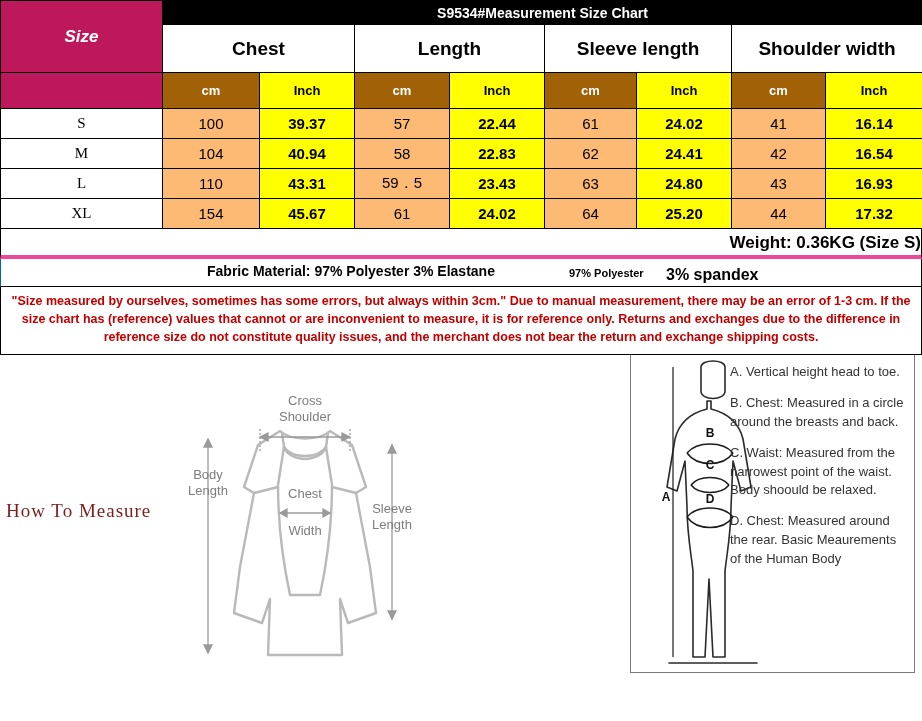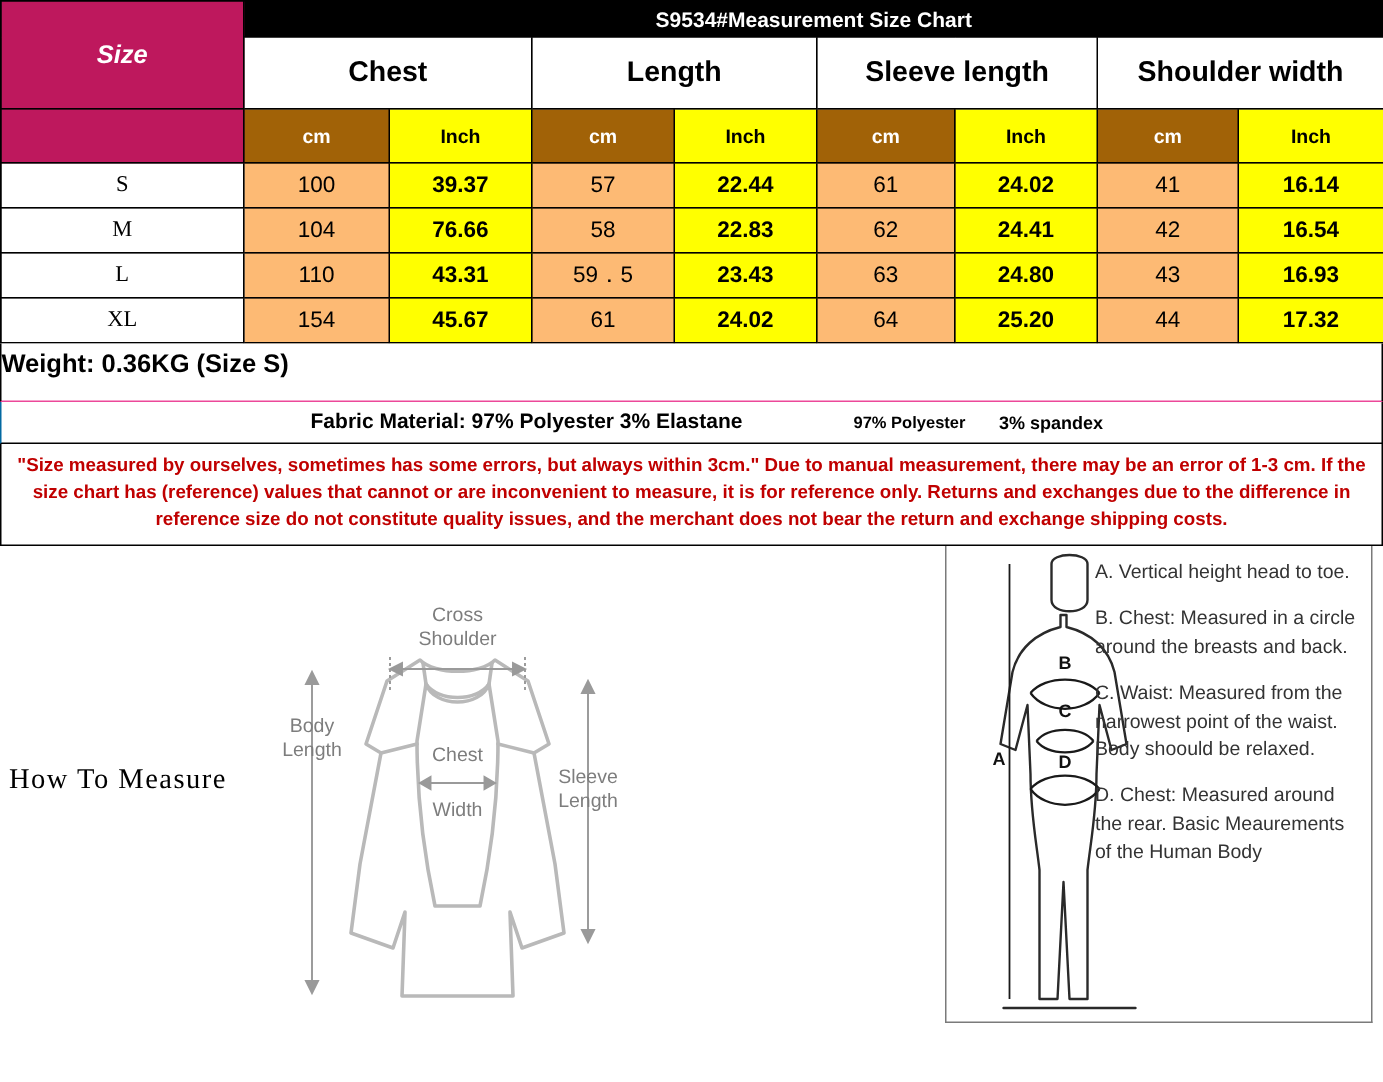--- a/index.html
+++ b/index.html
@@ -86,28 +86,28 @@
     background: #ffff00;
     color: #000000;
     font-size: 15px;
     font-weight: bold;
     height: 30px;
   }
 
   
   .weight-bar {
     width: 922px;
-    text-align: left;
+    text-align: right;
     font-size: 17px;
     font-weight: bold;
     color: #000000;
-    padding: 4px 0 14px 0;
+    padding: 4px 0 2px 0;
     border-left: 1px solid #000;
     border-right: 1px solid #000;
-    border-bottom: 1px solid #ec4899;
+    border-bottom: 4px solid #ec4899;
     background: #ffffff;
   }
   .fabric-bar {
     position: relative;
     width: 922px;
     height: 28px;
     border-left: 1px solid #0369a1;
     border-right: 1px solid #000;
     border-bottom: 1px solid #000;
     background: #ffffff;
@@ -124,21 +124,21 @@
   .fabric-alt1 {
     position: absolute;
     left: 568px; top: 8px;
     font-size: 11px;
     font-weight: bold;
     color: #000000;
   }
   .fabric-alt2 {
     position: absolute;
     left: 665px; top: 7px;
-    font-size: 12px;
+    font-size: 16px;
     font-weight: bold;
     color: #000000;
   }
 
   
   .disclaimer {
     width: 922px;
     padding: 6px 10px 8px 10px;
     text-align: center;
     color: #c00000;
@@ -158,21 +158,21 @@
     height: 330px;
     background: #ffffff;
   }
   .how-to-measure {
     position: absolute;
     left: 6px;
     top: 145px;
     font-size: 19px;
     font-family: "Liberation Serif", serif;
     letter-spacing: 1px;
-    color: #000000;
+    color: #7f1d1d;
     white-space: nowrap;
   }
   .diagram-left {
     position: absolute;
     left: 180px;
     top: 12px;
     width: 250px;
     height: 310px;
   }
   .diagram-right {
@@ -245,21 +245,21 @@
           <td class="cell-inch">22.44</td>
           <td class="cell-cm">61</td>
           <td class="cell-inch">24.02</td>
           <td class="cell-cm">41</td>
           <td class="cell-inch">16.14</td>
         </tr>
 
         <tr>
           <td class="row-size">M</td>
           <td class="cell-cm">104</td>
-          <td class="cell-inch">76.66</td>
+          <td class="cell-inch">40.94</td>
           <td class="cell-cm">58</td>
           <td class="cell-inch">22.83</td>
           <td class="cell-cm">62</td>
           <td class="cell-inch">24.41</td>
           <td class="cell-cm">42</td>
           <td class="cell-inch">16.54</td>
         </tr>
 
         <tr>
           <td class="row-size">L</td>

